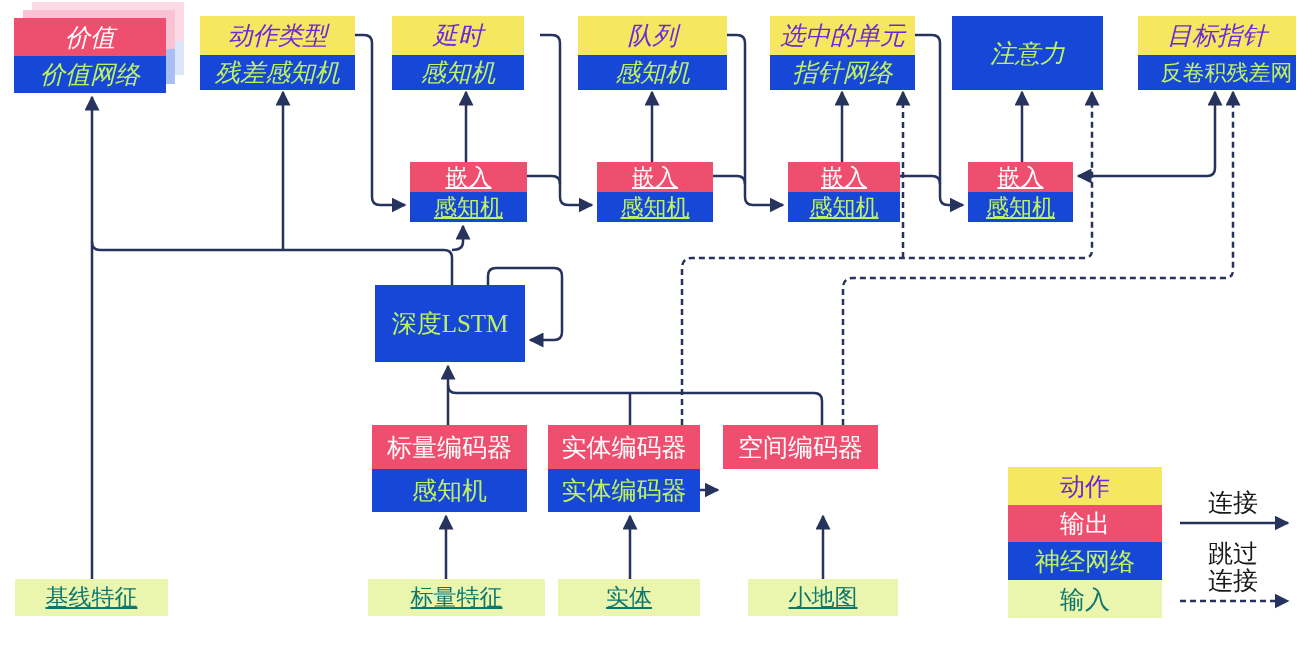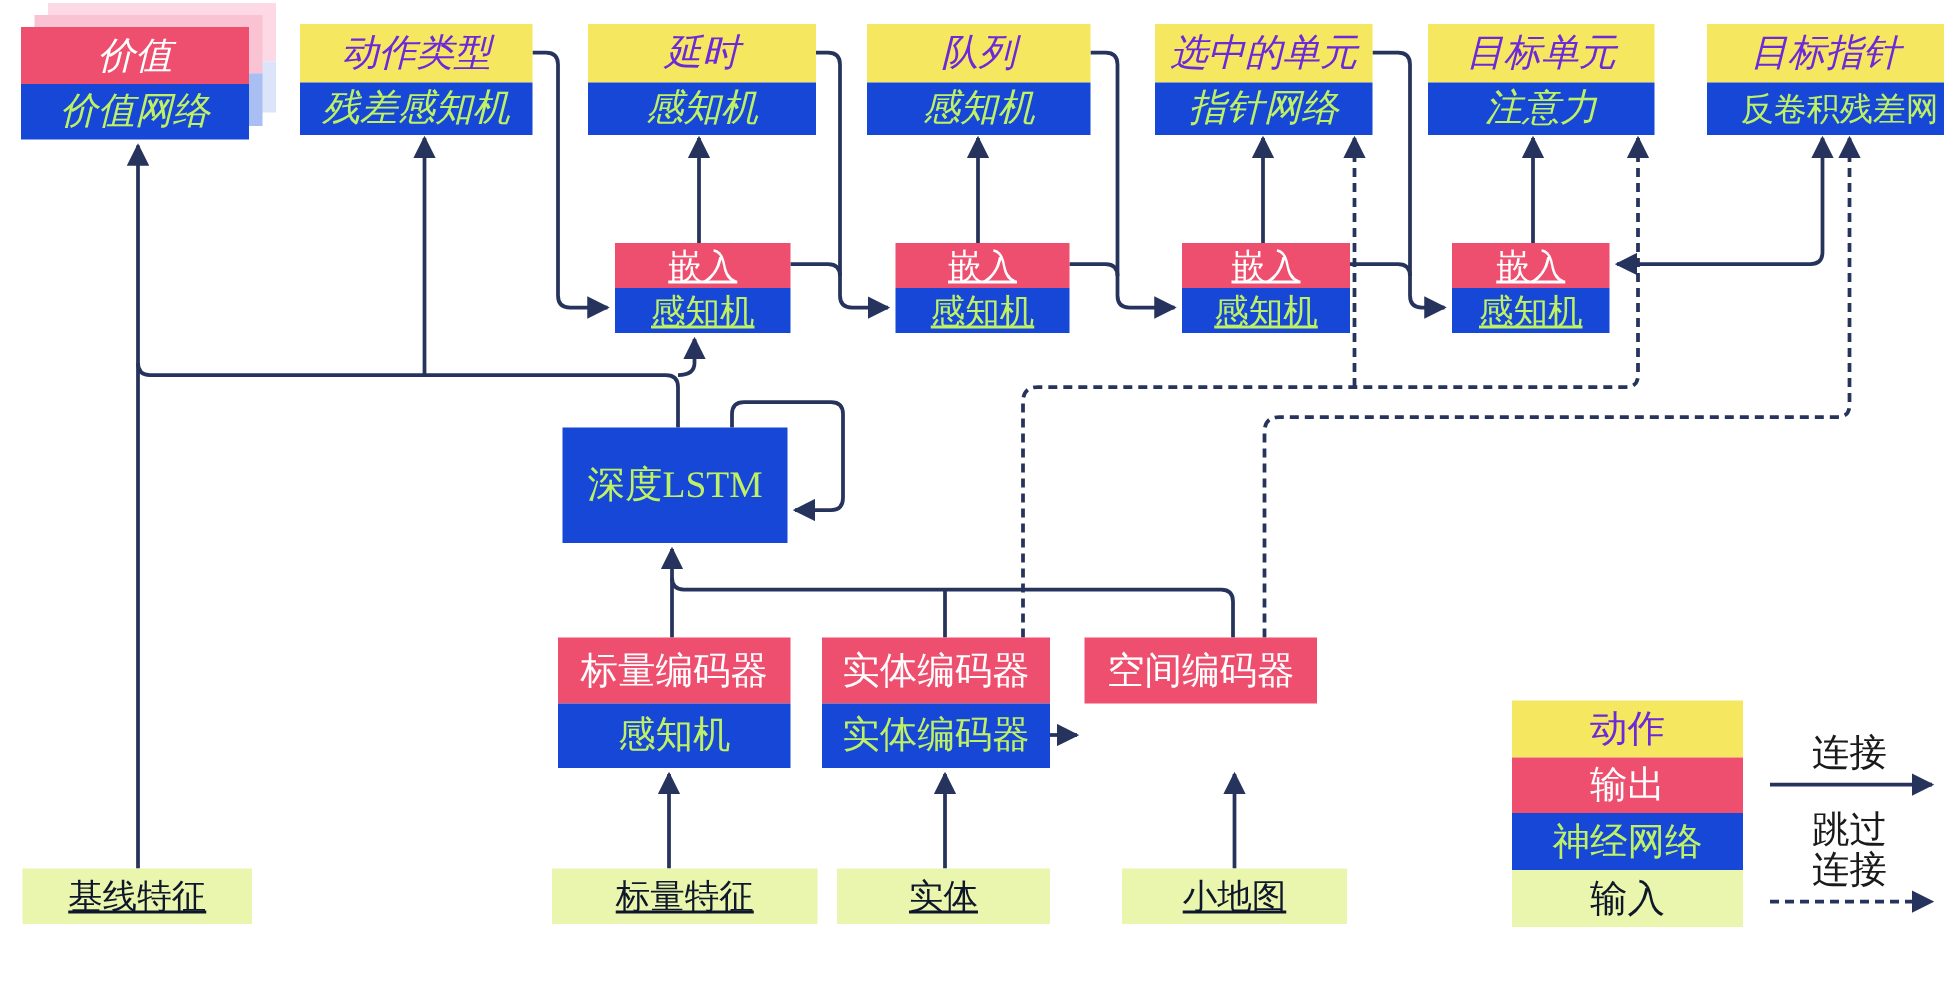--- a/index.html
+++ b/index.html
@@ -12,21 +12,21 @@
   .canvas{
     position:relative; width:1301px; height:662px; background:#fff;
     font-family:"Liberation Serif","DejaVu Serif",serif; overflow:hidden;
   }
   .wires{position:absolute;left:0;top:0;width:1301px;height:662px;}
   .node{position:absolute;display:flex;flex-direction:column;text-align:center;}
   .band{display:flex;align-items:center;justify-content:center;line-height:1;}
   .band.action{background:var(--c-action);color:#6d28d9;}
   .band.output{background:var(--c-output);color:#ffffff;}
   .band.network{background:var(--c-network);color:#bef264;}
-  .band.input{background:var(--c-input);color:#0f172a;}
+  .band.input{background:var(--c-input);color:#0f766e;}
   .band.ghost1t{background:var(--c-ghost1-top);} .band.ghost1b{background:var(--c-ghost1-bot);}
   .band.ghost2t{background:var(--c-ghost2-top);} .band.ghost2b{background:var(--c-ghost2-bot);}
   .f24{font-size:25px;font-style:italic;} .f23{font-size:23px;text-decoration:underline;} .f25{font-size:25px;} .f22{font-size:22px;padding-left:19px;}
   .legend-label{position:absolute;color:#1a1a1a;font-size:25px;line-height:1.1;text-align:center;}
 </style>
 </head>
 <body>
 
 <div class="canvas">
 
@@ -82,34 +82,33 @@
   </div>
   <div class="node" style="left:14px;top:18px;width:152px;height:75px">
     <div class="band output f24" style="height:38px">价值</div>
     <div class="band network f24" style="flex:1">价值网络</div>
   </div>
 
   <div class="node" style="left:200px;top:16px;width:155px;height:74px">
     <div class="band action f24" style="height:39px">动作类型</div>
     <div class="band network f24" style="flex:1">残差感知机</div>
   </div>
-  <div class="node" style="left:392px;top:16px;width:152px;height:74px">
+  <div class="node" style="left:392px;top:16px;width:132px;height:74px">
     <div class="band action f24" style="height:39px">延时</div>
     <div class="band network f24" style="flex:1">感知机</div>
   </div>
   <div class="node" style="left:578px;top:16px;width:149px;height:74px">
     <div class="band action f24" style="height:39px">队列</div>
     <div class="band network f24" style="flex:1">感知机</div>
   </div>
   <div class="node" style="left:770px;top:16px;width:145px;height:74px">
     <div class="band action f24" style="height:39px">选中的单元</div>
     <div class="band network f24" style="flex:1">指针网络</div>
   </div>
   <div class="node" style="left:952px;top:16px;width:151px;height:74px">
-    <div class="band action f24" style="height:39px">目标单元</div>
     <div class="band network f24" style="flex:1">注意力</div>
   </div>
   <div class="node" style="left:1138px;top:16px;width:158px;height:74px">
     <div class="band action f24" style="height:39px">目标指针</div>
     <div class="band network f22" style="flex:1">反卷积残差网</div>
   </div>
 
   <div class="node" style="left:410px;top:162px;width:117px;height:60px">
     <div class="band output f23" style="height:30px">嵌入</div>
     <div class="band network f23" style="flex:1">感知机</div>

